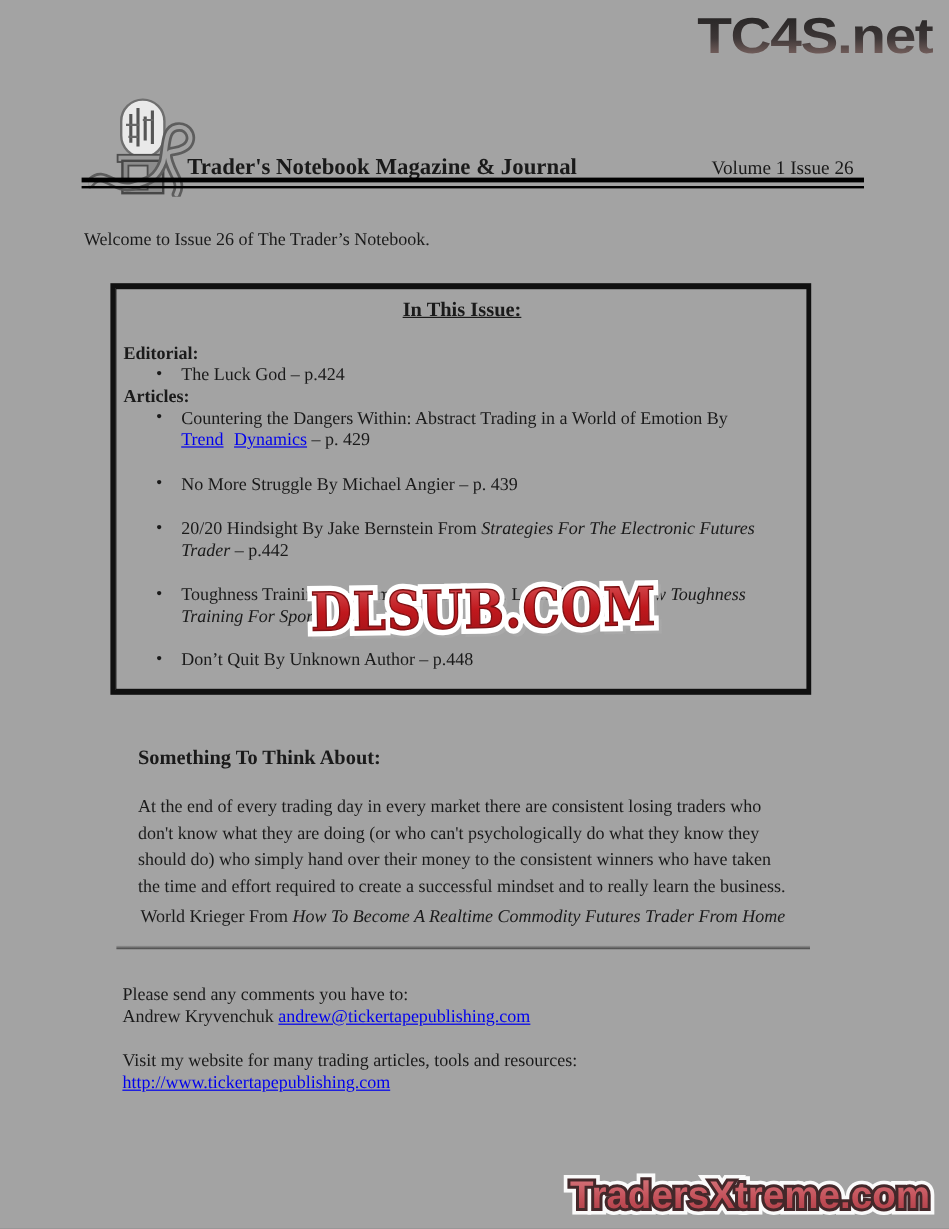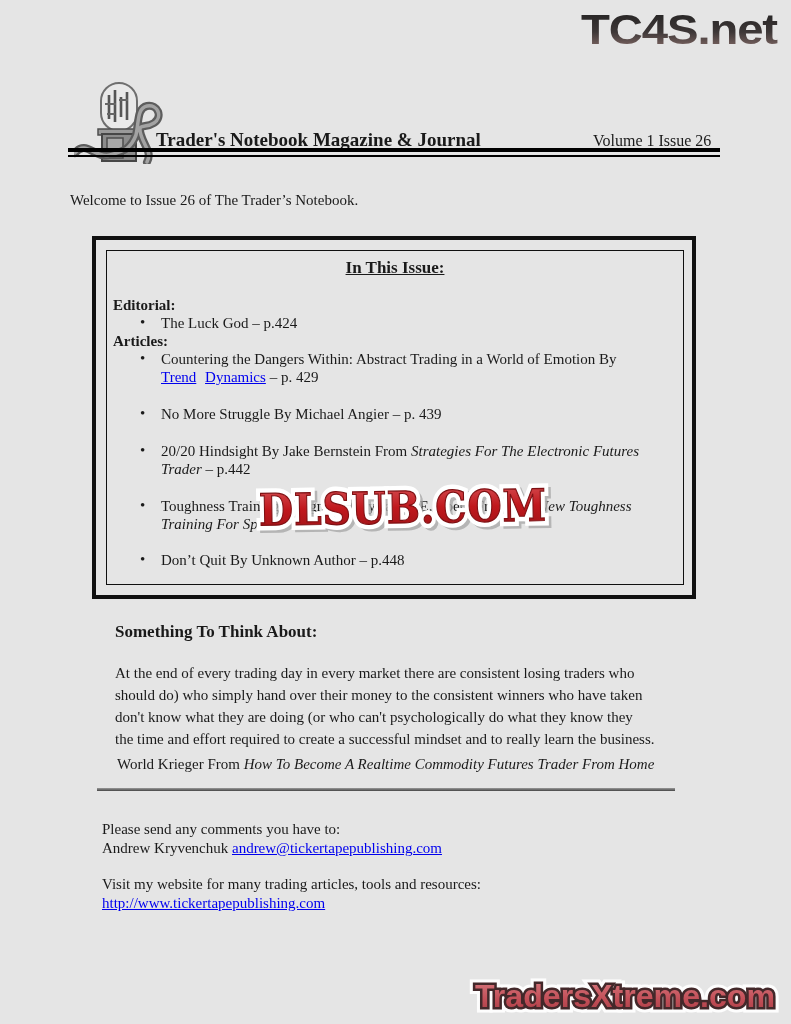--- a/index.html
+++ b/index.html
@@ -1,19 +1,19 @@
 <!DOCTYPE html>
 <html><head>
 <meta charset="utf-8">
 <style>
   * { margin:0; padding:0; box-sizing:content-box; }
   html,body { background:#888; }
   .page {
     position:relative; width:791px; height:1024px; margin:0 auto;
-    background:#e5e5e5; overflow:hidden;
+    background:#a3a3a3; overflow:hidden;
     font-family:"Liberation Serif", serif; color:#1a1a1a;
   }
   
   .tc4s { position:absolute; left:568px; top:3px; width:222px; height:52px; }
   .dlsub {
     position:absolute; left:248px; top:482px; width:310px; height:60px;
     transform:rotate(-1deg); z-index:30;
   }
   .txtreme { position:absolute; left:462px; top:969px; width:328px; height:54px; }
   svg text { font-family:"Liberation Sans", sans-serif; }
@@ -27,21 +27,21 @@
   .masthead-volume { position:absolute; left:593px; top:132px; font-size:16px; white-space:nowrap; }
   .masthead-rule {
     position:absolute; left:68px; top:148px; width:652px; height:3px;
     border-top:4px solid #000; border-bottom:2px solid #000;
   }
   
   .welcome { position:absolute; left:70px; top:192px; font-size:15px; }
   
   .issue-box-outer {
     position:absolute; left:92px; top:236px; width:576px; height:335px;
-    border:4px solid #101010; padding:10px;
+    border:4px solid #101010; padding:0;
   }
   .issue-box-inner { width:564px; height:321px; border:1px solid #101010; padding:6px; }
   .issue-heading {
     margin-top:1px; text-align:center;
     font-size:17px; font-weight:bold; text-decoration:underline;
   }
   .toc { font-size:15px; line-height:18px; }
   .toc .lbl { font-weight:bold; }
   .toc .first-lbl { margin-top:18px; }
   .li { position:relative; padding-left:48px; }
@@ -167,22 +167,22 @@
       <text x="155" y="41" text-anchor="middle" font-size="44" font-weight="bold" letter-spacing="1" textLength="288" lengthAdjust="spacingAndGlyphs" fill="#ffffff" stroke="#ffffff" stroke-width="10" paint-order="stroke">DLSUB.COM</text>
 
       <text x="155" y="41" text-anchor="middle" font-size="44" font-weight="bold" letter-spacing="1" textLength="288" lengthAdjust="spacingAndGlyphs" fill="url(#dlGrad)" stroke="#7e1013" stroke-width="1.2">DLSUB.COM</text>
     </svg>
   </div>
 
   <div class="think">
     <h2>Something To Think About:</h2>
     <div class="body">
       <span>At the end of every trading day in every market there are consistent losing traders who</span>
+      <span>don't know what they are doing (or who can't psychologically do what they know they</span>
       <span>should do) who simply hand over their money to the consistent winners who have taken</span>
-      <span>don't know what they are doing (or who can't psychologically do what they know they</span>
       <span>the time and effort required to create a successful mindset and to really learn the business.</span>
     </div>
     <div class="quote">
       <span>World Krieger From </span><i>How To Become A Realtime Commodity Futures Trader From Home</i>
     </div>
   </div>
 
   <div class="footer-rule"></div>
 
   <div class="contact">

